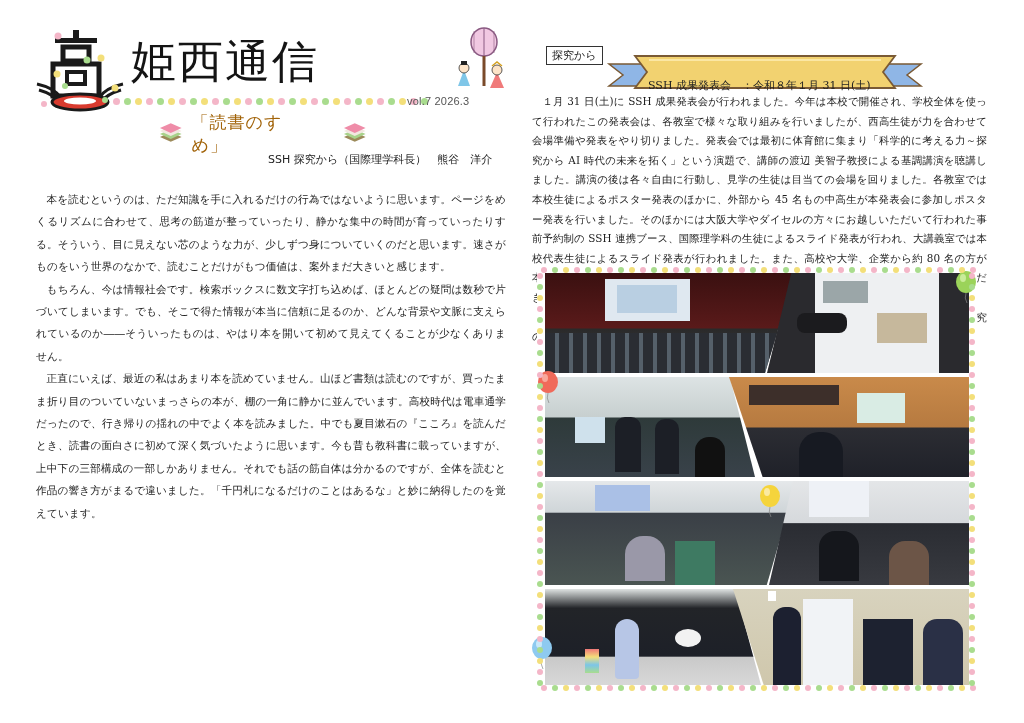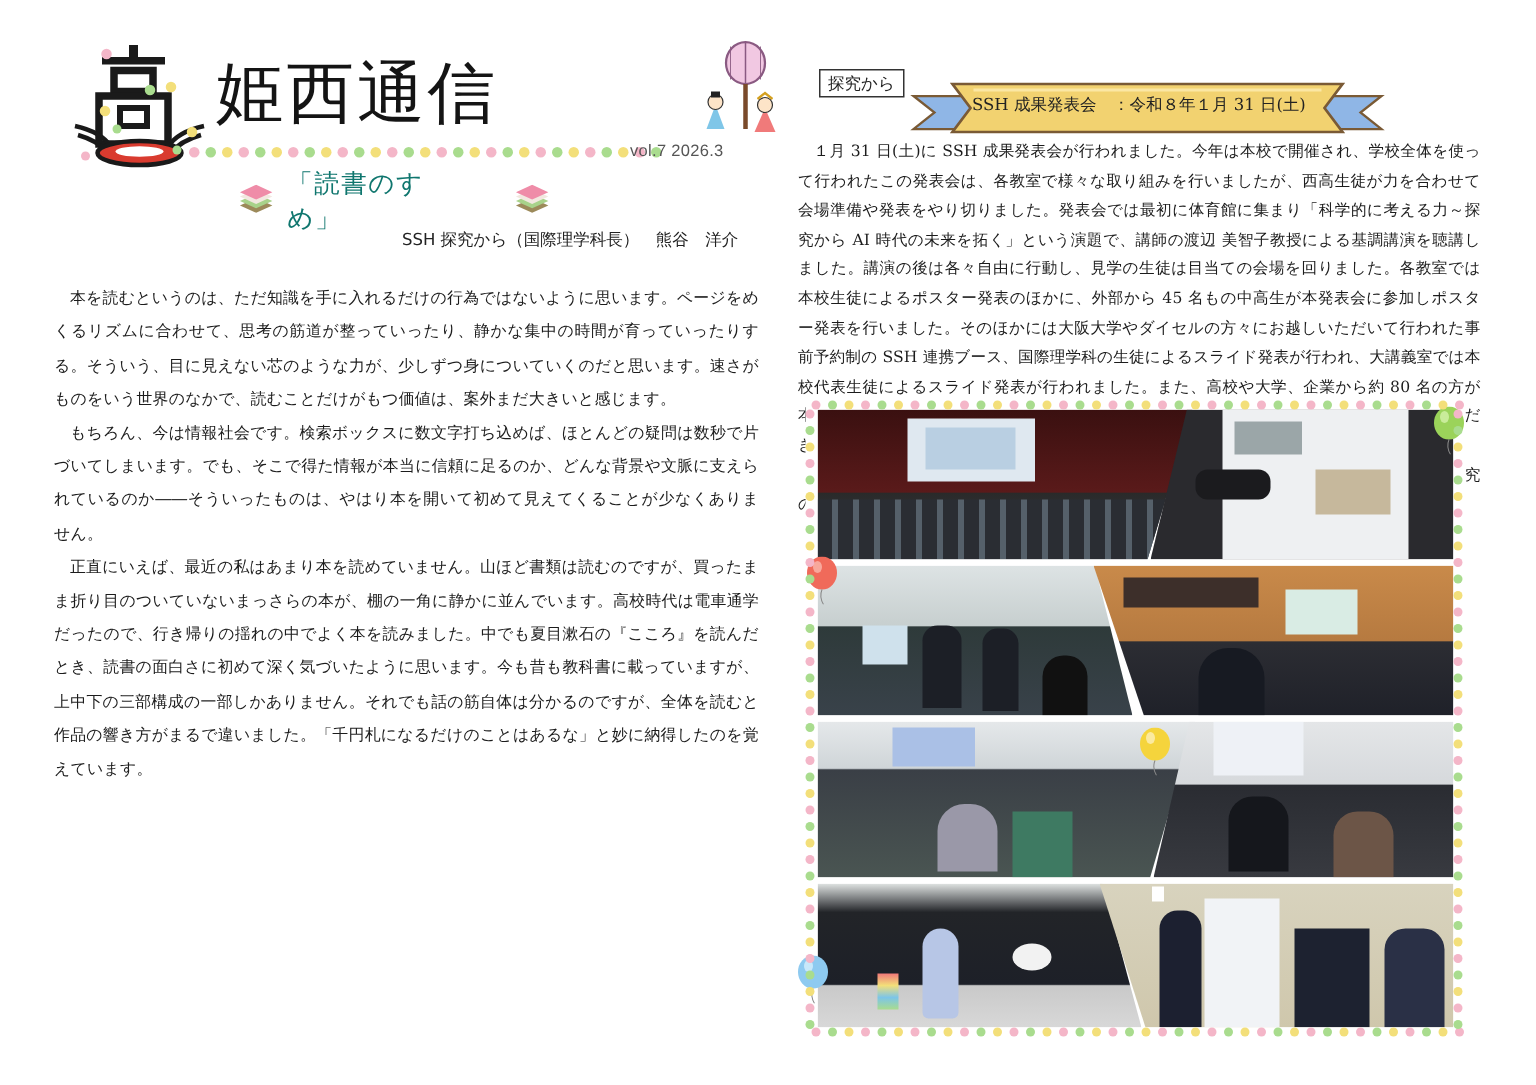--- a/index.html
+++ b/index.html
@@ -1,41 +1,41 @@
 <!DOCTYPE html>
 <html><head>
 <meta charset="utf-8">
 <style>
   * { margin: 0; padding: 0; box-sizing: border-box; }
   html, body { width: 1024px; height: 723px; background: #ffffff; overflow: hidden; }
   body { position: relative; font-family: "DejaVu Sans", sans-serif; color: #1a1a1a; }
 
   
-  .masthead { position: absolute; left: 44px; top: 26px; width: 480px; height: 90px; }
+  .masthead { position: absolute; left: 31px; top: 26px; width: 480px; height: 90px; }
   .logo { position: absolute; left: 4px; top: 2px; width: 90px; height: 86px; }
   .title { position: absolute; left: 100px; top: 6px; height: 60px; display: flex; align-items: baseline; white-space: nowrap; }
   .title .kanji { font-family: "DejaVu Serif", serif; font-size: 45px; color: #141414; letter-spacing: 2px; }
   .title .ssh { font-family: "Liberation Serif", serif; font-style: italic; font-weight: bold; font-size: 50px; margin: 0 10px; color: #111; letter-spacing: 1px; }
   .lantern { position: absolute; left: 417px; top: 0; width: 62px; height: 72px; }
   .dots-row { position: absolute; left: 82px; top: 72px; display: flex; gap: 4px; }
   .dots-row span { width: 7px; height: 7px; border-radius: 50%; display: block; }
   .vol { position: absolute; left: 376px; top: 69px; font-family: "Liberation Sans", sans-serif; font-size: 11px; color: #555; letter-spacing: 0.2px; }
 
   .article-title { position: absolute; left: 158px; top: 119px; width: 210px; height: 30px; display: flex; align-items: center; gap: 8px; }
-  .article-title .t { font-size: 17px; color: #0f766e; letter-spacing: 1px; }
+  .article-title .t { font-size: 17px; color: #a16207; letter-spacing: 1px; }
   .mochi { width: 26px; height: 22px; }
   .byline { position: absolute; left: 268px; top: 152px; font-size: 11px; color: #222; white-space: nowrap; }
 
   .essay { position: absolute; left: 36px; top: 188px; width: 470px; font-size: 10.6px; line-height: 22.4px; color: #1c1c1c; letter-spacing: 0.15px; }
   .essay p { text-indent: 1em; text-align: justify; }
 
   
   .tag { position: absolute; left: 546px; top: 46px; border: 1px solid #333; font-size: 11px; padding: 1px 5px; color: #222; background: #fff; }
   .ribbon { position: absolute; left: 605px; top: 50px; width: 320px; height: 40px; }
-  .ribbon-text { position: absolute; left: 648px; top: 62px; font-family: "DejaVu Serif", serif; font-size: 11px; color: #222; white-space: nowrap; }
+  .ribbon-text { position: absolute; left: 648px; top: 78px; font-family: "DejaVu Serif", serif; font-size: 11px; color: #222; white-space: nowrap; }
 
   .report { position: absolute; left: 532px; top: 92px; width: 455px; font-family: "DejaVu Serif", serif; font-size: 10.4px; line-height: 19.6px; color: #1c1c1c; letter-spacing: 0.1px; }
   .report p { text-indent: 1em; text-align: justify; }
 
   .collage { position: absolute; left: 537px; top: 267px; width: 440px; height: 424px; background: #fff; }
   .frame-dots { position: absolute; pointer-events: none; }
   .photo { position: absolute; overflow: hidden; }
   .balloon { position: absolute; }
 </style>
 </head>

